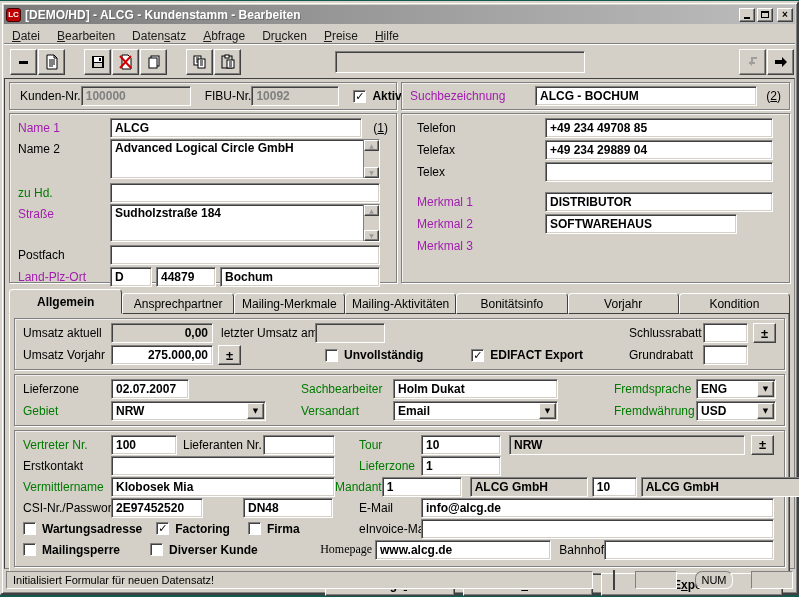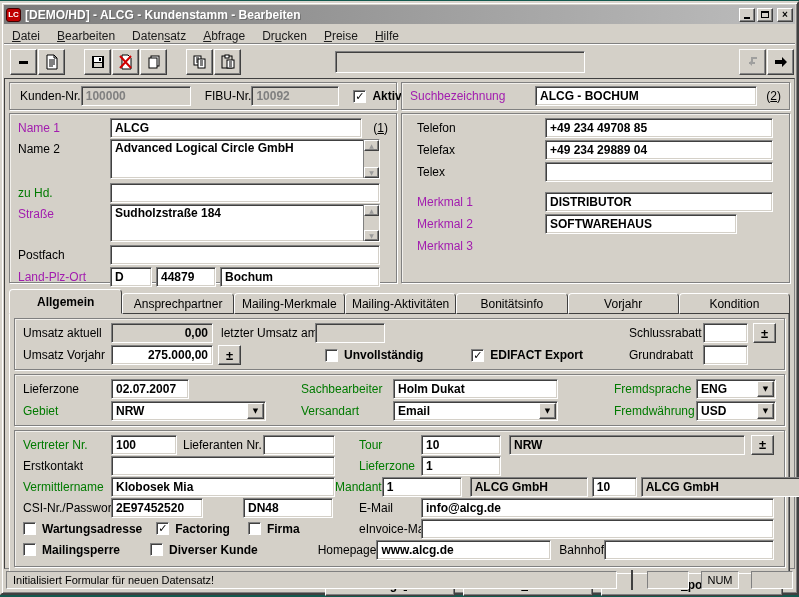--- a/index.html
+++ b/index.html
@@ -75,21 +75,21 @@
   .tabstrip{display:flex;align-items:flex-end;height:25px;margin-top:6px;position:relative;z-index:2;}
   .tab{flex:1;height:21px;display:flex;align-items:center;justify-content:center;background:#d4d0c8;
     border:1px solid;border-color:#fff #404040 #404040 #fff;border-radius:4px 4px 0 0;
     font:12px "Liberation Sans",sans-serif;white-space:nowrap;}
   .tab.active{font-weight:bold;height:25px;border-bottom-color:#d4d0c8;flex:1.02;}
   .tabpanel{position:relative;margin-top:-1px;height:262px;background:#d4d0c8;border:1px solid;
     border-color:#fff #404040 #404040 #fff;box-shadow:inset -1px -1px 0 #808080;padding:4px 4px;}
   .sect{padding:3px 8px;margin-bottom:4px;}
   .srow{display:flex;align-items:center;height:22px;}
   
-  .statusbar{position:absolute;left:2px;right:2px;bottom:2px;height:22px;display:flex;align-items:center;gap:12px;padding:2px 2px;}
+  .statusbar{position:absolute;left:2px;right:2px;bottom:2px;height:22px;display:flex;align-items:center;gap:18px;padding:2px 2px;}
   .sp{height:18px;background:#d4d0c8;border:1px solid;border-color:#808080 #fff #fff #808080;
     font:11px "Liberation Sans",sans-serif;display:flex;align-items:center;padding:0 6px;}
   .sdiv{width:2px;height:20px;background:#404040;margin:0 2px;}
   svg{display:block;}
 </style>
 </head>
 <body>
 
 <div class="window">
 
@@ -428,37 +428,37 @@
           <span style="display:flex;align-items:center;width:336px;">
             <label class="cbl">
               <span class="cb" data-checked="false"></span>
               <span>Mailingsperre</span>
             </label>
             <label class="cbl" style="margin-left:30px;">
               <span class="cb" data-checked="false"></span>
               <span>Diverser Kunde</span>
             </label>
           </span>
-          <span class="lb" style="width:62px;">Homepage</span>
+          <span class="lb" style="width:62px;font-family:Liberation Serif, serif;">Homepage</span>
           <input class="fld" style="width: 198px;" value="www.alcg.de">
           <span class="lb" style="margin-left:8px;width:48px;">Bahnhof</span>
           <input class="fld" style="flex: 1 1 0%; margin-right: 2px;" value="">
         </div>
       </div>
 
       <div class="row" style="justify-content:flex-end;gap:8px;padding-right:2px;margin-top:6px;">
         <span class="pushbtn" style="width:130px;">Auftrags<u>i</u>nfo</span>
         <span class="pushbtn" style="width:130px;">Adr<u>e</u>ssen</span>
         <span class="pushbtn" style="width:182px;">E<u>x</u>port</span>
       </div>
 
     </div>
   </div>
 
   <div class="statusbar">
     <span class="sp" style="flex:1;">Initialisiert Formular für neuen Datensatz!</span>
     <span class="sdiv"></span>
     <span class="sp" style="width:42px;"></span>
-    <span class="sp" style="width:38px;justify-content:center;">NUM</span>
+    <span class="sp" style="width:38px;justify-content:center;border-radius:7px;">NUM</span>
     <span class="sp" style="width:42px;"></span>
   </div>
 
 </div>
 
 </body></html>

